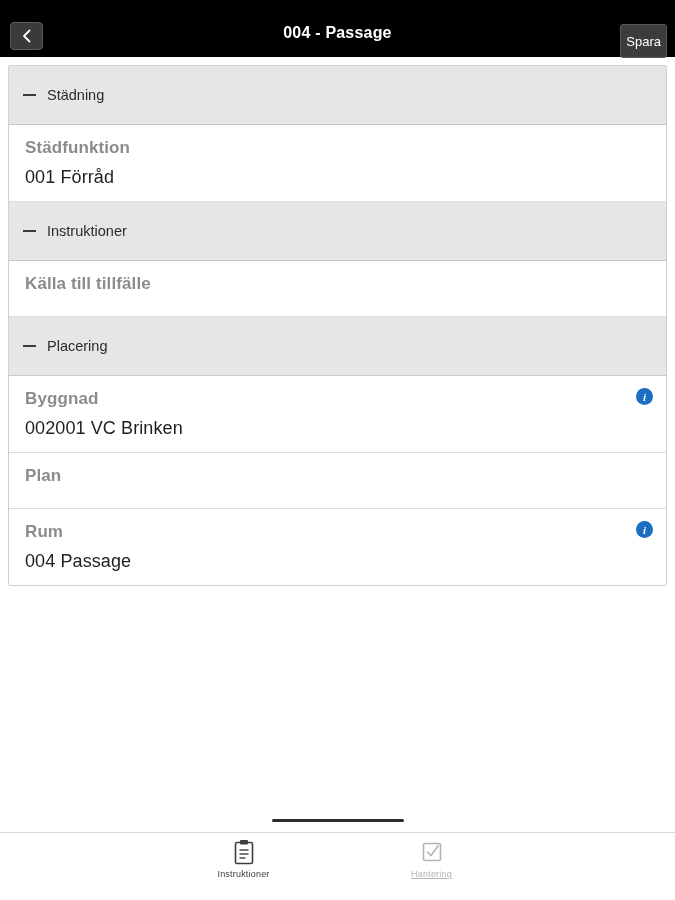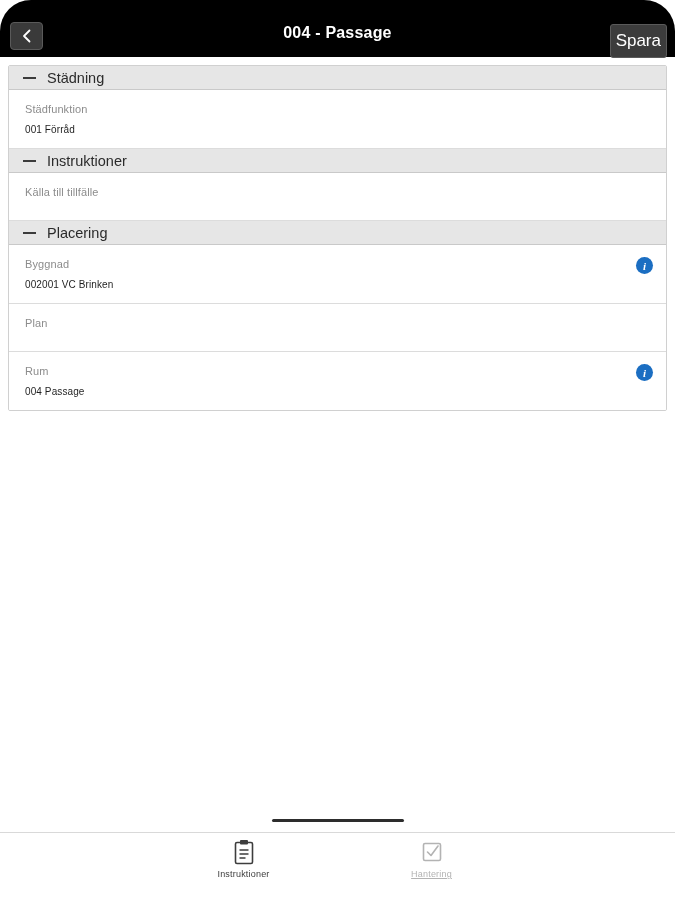--- a/index.html
+++ b/index.html
@@ -11,21 +11,20 @@
     -webkit-font-smoothing: antialiased;
   }
   #app {
     position: relative;
     width: 675px;
     height: 900px;
     background: #ffffff;
     display: flex;
     flex-direction: column;
     overflow: hidden;
-    border-radius: 31px;
   }
 
   
   .topbar {
     position: relative;
     height: 57px;
     background: #000000;
     flex: 0 0 57px;
     display: flex;
     align-items: center;
@@ -57,21 +56,21 @@
   .save-btn {
     position: absolute;
     right: 8px;
     top: 24px;
     min-width: 38px;
     height: 22px;
     background: #3c3c3c;
     border: 1px solid #5a5a5a;
     border-radius: 3px;
     color: #ffffff;
-    font-size: 17px;
+    font-size: 13px;
     display: flex;
     align-items: center;
     justify-content: center;
     padding: 16px 5px;
     cursor: pointer;
   }
 
   
   .content {
     flex: 1 1 auto;
@@ -80,21 +79,21 @@
     overflow: hidden;
   }
   .form-card {
     border: 1px solid #d0d0d0;
     border-radius: 2px;
     overflow: hidden;
     background: #ffffff;
   }
   .section-header {
     background: #e6e6e6;
-    height: 24px;
+    height: 59px;
     display: flex;
     align-items: center;
     padding: 0 14px;
     border-bottom: 1px solid #c9c9c9;
     cursor: pointer;
   }
   .section-header + .field-row { border-top: none; }
   .collapse-icon {
     width: 13px;
     height: 2px;
@@ -108,27 +107,28 @@
   }
   .field-row {
     position: relative;
     padding: 13px 14px 13px 16px;
     border-bottom: 1px solid #dcdcdc;
     background: #ffffff;
     cursor: pointer;
   }
   .field-row:last-child { border-bottom: none; }
   .field-label {
-    font-size: 11px;
+    font-size: 17px;
     color: #8c8c8c;
     letter-spacing: 0.1px;
     margin-bottom: 9px;
+    font-weight: bold;
   }
   .field-value {
-    font-size: 10px;
+    font-size: 18px;
     color: #1f1f1f;
     letter-spacing: 0.1px;
   }
   .info-icon {
     position: absolute;
     right: 13px;
     top: 12px;
     width: 17px;
     height: 17px;
     border-radius: 50%;

